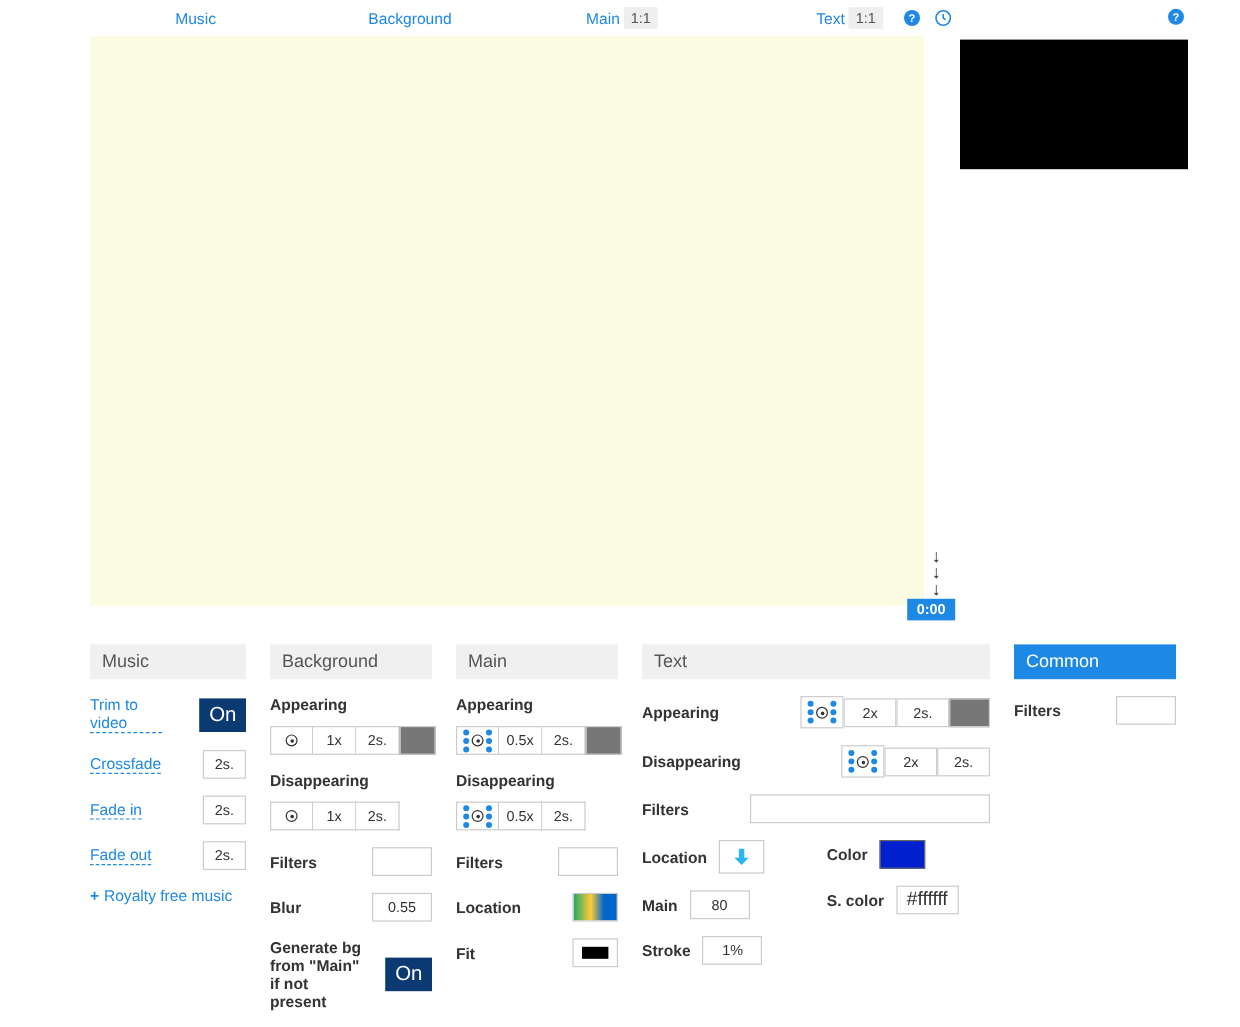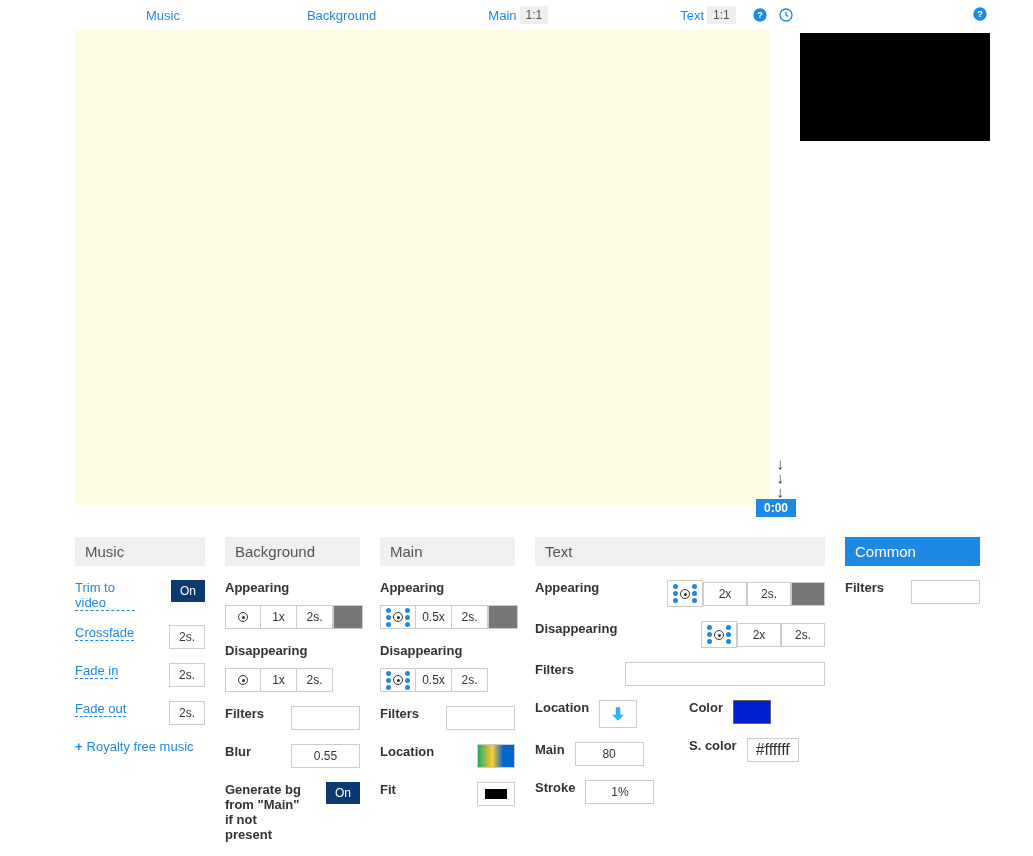--- a/index.html
+++ b/index.html
@@ -25,28 +25,28 @@
 .time-badge { background: #1e88e5; color: #fff; font-weight: bold; font-size: 12px; padding: 2px 8px; margin-right: -26px; }
 .panels { display: flex; gap: 20px; margin: 20px 45px 0 75px; }
 .panel { flex: 0 0 auto; }
 .p-music { width: 130px; }
 .p-bg { width: 135px; }
 .p-main { width: 135px; }
 .p-text { width: 290px; }
 .p-common { width: 135px; }
 .panel-h { background: #f0f0f0; padding: 6px 10px; font-size: 15px; color: #555; margin-bottom: 14px; }
 .panel-h.common { background: #1e88e5; color: #fff; }
-.row { display: flex; align-items: flex-start; justify-content: space-between; margin-bottom: 14px; font-size: 13px; }
+.row { display: flex; align-items: center; justify-content: space-between; margin-bottom: 14px; font-size: 13px; }
 .row label, .row .lbl { color: #333; font-weight: bold; }
 .link { color: #1e88e5; border-bottom: 1px dashed #1e88e5; cursor: pointer; font-weight: normal; }
 .fld { border: 1px solid #ccc; text-align: center; width: 36px; height: 24px; font-size: 12px; display: inline-flex; align-items: center; justify-content: center; background: #fff; }
-.fld-sm { width: 69px; }
+.fld-sm { width: 50px; }
 .fld-lrg { width: 200px; }
 .fld-font { width: 200px; height: 28px; font-style: italic; font-family: cursive; color: #4a5a7a; text-align: left; padding-left: 6px; }
-.btn-on { background: #0b3a73; color: #fff; padding: 4px 8px; font-size: 12px; cursor: pointer; display: inline-block; min-width: 34px; text-align: center; }
+.btn-on { background: #0b3a73; color: #fff; padding: 4px 8px; font-size: 17px; cursor: pointer; display: inline-block; min-width: 34px; text-align: center; }
 .seg { display: flex; }
 .seg .fld { border-left: none; }
 .seg .fld:first-child { border-left: 1px solid #ccc; }
 .eye { font-size: 11px; }
 .swatch { width: 30px; height: 24px; background: #888; display: inline-block; border: 1px solid #ccc; }
 .swatch-blue { background: #0020d0; border: 1px solid #666; }
 .swatch-dk { background: #777; }
 .appearance-icons { display: inline-flex; gap: 2px; align-items: center; }
 .dot-col { display: inline-flex; flex-direction: column; gap: 2px; }
 .dot { width: 5px; height: 5px; background: #1e88e5; border-radius: 50%; }

